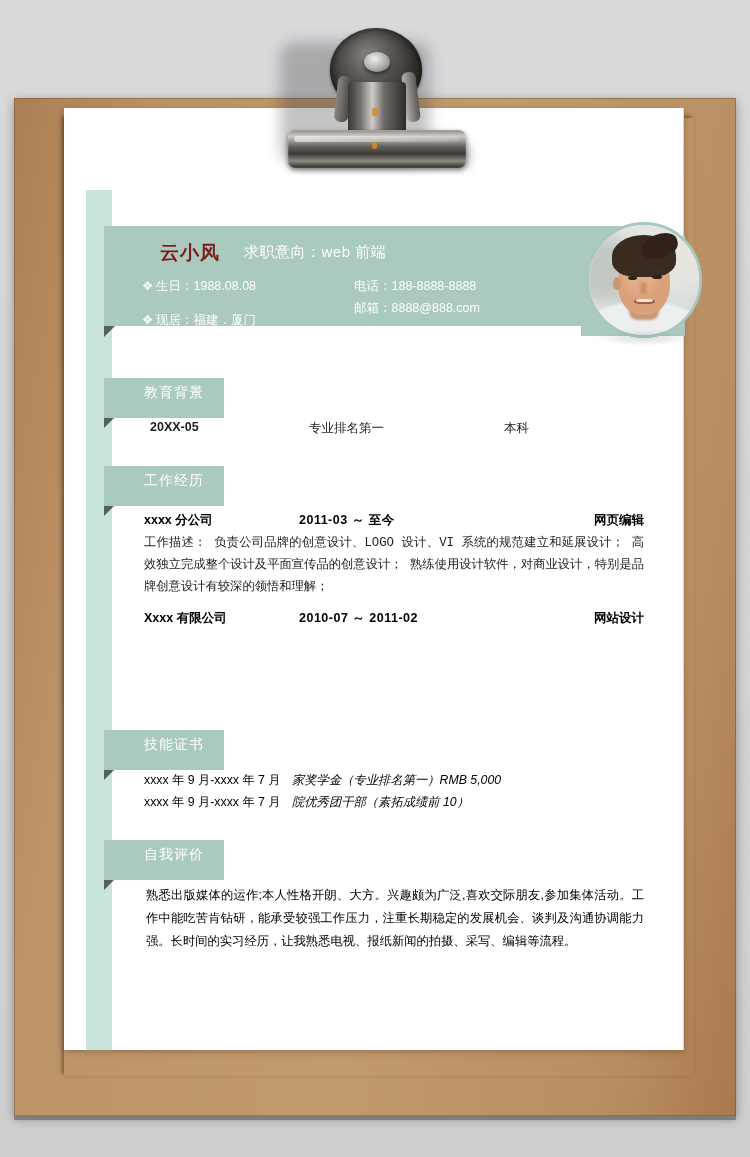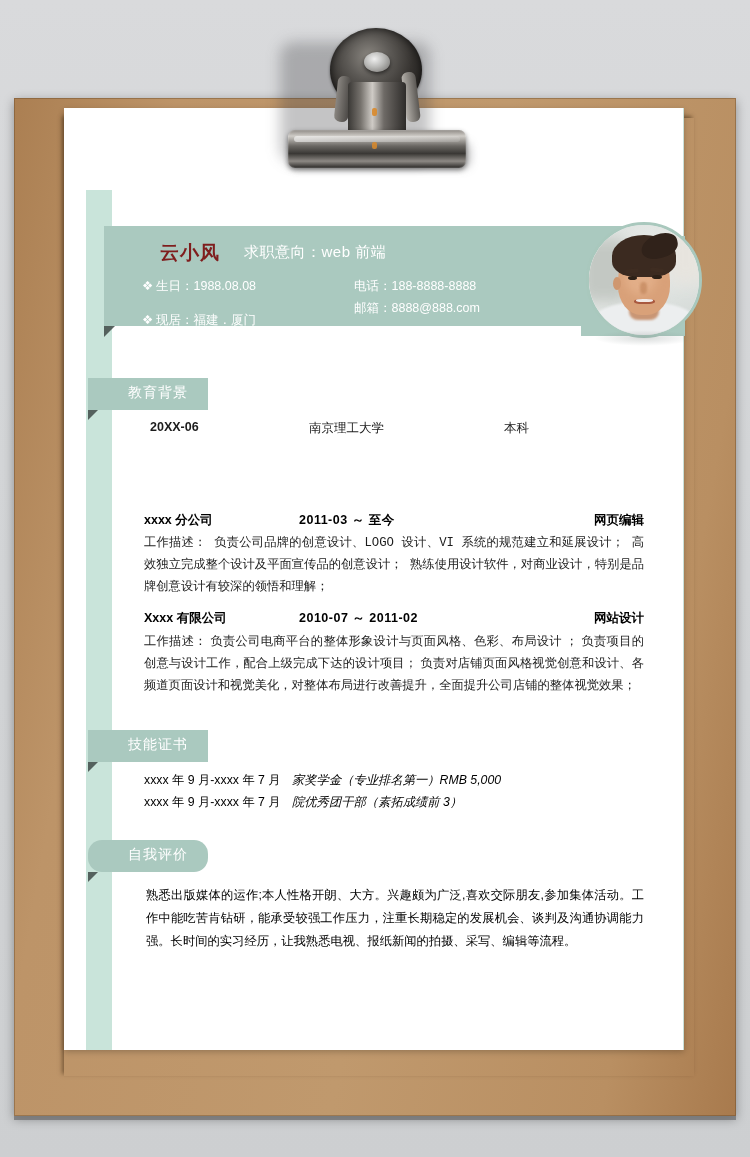--- a/index.html
+++ b/index.html
@@ -123,21 +123,21 @@
     background:#f2eae6; border-radius:40%; }
   .p-ear{ position:absolute; left:22%; top:47%; width:7%; height:12%;
     background:#cf976f; border-radius:50%; }
   .photo-shadow{
     position:absolute; left:18px; top:112px; width:100px; height:16px;
     background:radial-gradient(ellipse at center, rgba(120,130,128,.28) 0%, rgba(255,255,255,0) 70%);
   }
 
   
   .sec-tab{
-    position:absolute; left:24px; width:120px; height:32px;
+    position:absolute; left:40px; width:120px; height:40px;
     background:#aac9bf;
   }
   .sec-tab .lbl{
     position:absolute; left:40px; top:6px;
     color:#ffffff; font-size:14px; letter-spacing:1px; white-space:nowrap;
   }
   .sec-tab .fold{
     position:absolute; left:0; bottom:-10px; width:0; height:0;
     border-left:10px solid #3f4a46;
     border-bottom:10px solid transparent; opacity:.85;
@@ -290,54 +290,57 @@
       </div>
     </div>
     <div class="photo-shadow"></div>
   </div>
 
   <div class="sec-tab" style="top:270px;">
     <div class="fold"></div>
     <div class="lbl">教育背景</div>
   </div>
   <div class="blk edu-row" style="top:312px; left:0; width:560px;">
-    <span class="edu-date">20XX-06</span>
-    <span class="edu-school">南京理工大学</span>
+    <span class="edu-date">20XX-05</span>
+    <span class="edu-school">专业排名第一</span>
     <span class="edu-degree">本科</span>
   </div>
 
+  <div class="sec-tab" style="top:358px;">
+    <div class="fold"></div>
+    <div class="lbl">工作经历</div>
+  </div>
 
   <div class="job-head" style="top:404px; left:80px;">
     <span class="job-company">xxxx 分公司</span>
     <span class="job-date">2011-03 ～ 至今</span>
     <span class="job-title">网页编辑</span>
   </div>
   <div class="job-desc" style="top:424px; left:80px;font-family:Liberation Mono, monospace;">工作描述：  负责公司品牌的创意设计、LOGO 设计、VI 系统的规范建立和延展设计；  高效独立完成整个设计及平面宣传品的创意设计；  熟练使用设计软件，对商业设计，特别是品牌创意设计有较深的领悟和理解；</div>
 
   <div class="job-head" style="top:502px; left:80px;">
     <span class="job-company">Xxxx 有限公司</span>
     <span class="job-date">2010-07 ～ 2011-02</span>
     <span class="job-title">网站设计</span>
   </div>
-  <div class="job-desc" style="top:522px; left:80px;">工作描述：  负责公司电商平台的整体形象设计与页面风格、色彩、布局设计 ；  负责项目的创意与设计工作，配合上级完成下达的设计项目；  负责对店铺页面风格视觉创意和设计、各频道页面设计和视觉美化，对整体布局进行改善提升，全面提升公司店铺的整体视觉效果；</div>
 
   <div class="sec-tab" style="top:622px;">
     <div class="fold"></div>
     <div class="lbl">技能证书</div>
   </div>
   <div class="cert-line" style="top:664px; left:80px; width:470px;">
     <span class="cert-date">xxxx 年 9 月-xxxx 年 7 月</span>
     <span class="cert-text">家奖学金（专业排名第一）RMB 5,000</span>
   </div>
   <div class="cert-line" style="top:686px; left:80px; width:470px;">
     <span class="cert-date">xxxx 年 9 月-xxxx 年 7 月</span>
-    <span class="cert-text">院优秀团干部（素拓成绩前 3）</span>
-  </div>
-
-  <div class="sec-tab" style="top:732px;border-radius:14px;">
+    <span class="cert-text">院优秀团干部（素拓成绩前 10）</span>
+  </div>
+
+  <div class="sec-tab" style="top:732px;">
     <div class="fold"></div>
     <div class="lbl">自我评价</div>
   </div>
   <div class="eval-text" style="top:776px; left:82px;">熟悉出版媒体的运作;本人性格开朗、大方。兴趣颇为广泛,喜欢交际朋友,参加集体活动。工作中能吃苦肯钻研，能承受较强工作压力，注重长期稳定的发展机会、谈判及沟通协调能力强。长时间的实习经历，让我熟悉电视、报纸新闻的拍摄、采写、编辑等流程。</div>
 </div>
 
 <div class="clip">
   <div class="clip-shadow"></div>
   <div class="clip-bar-shadow"></div>
   <div class="clip-barrel-rim"></div>

